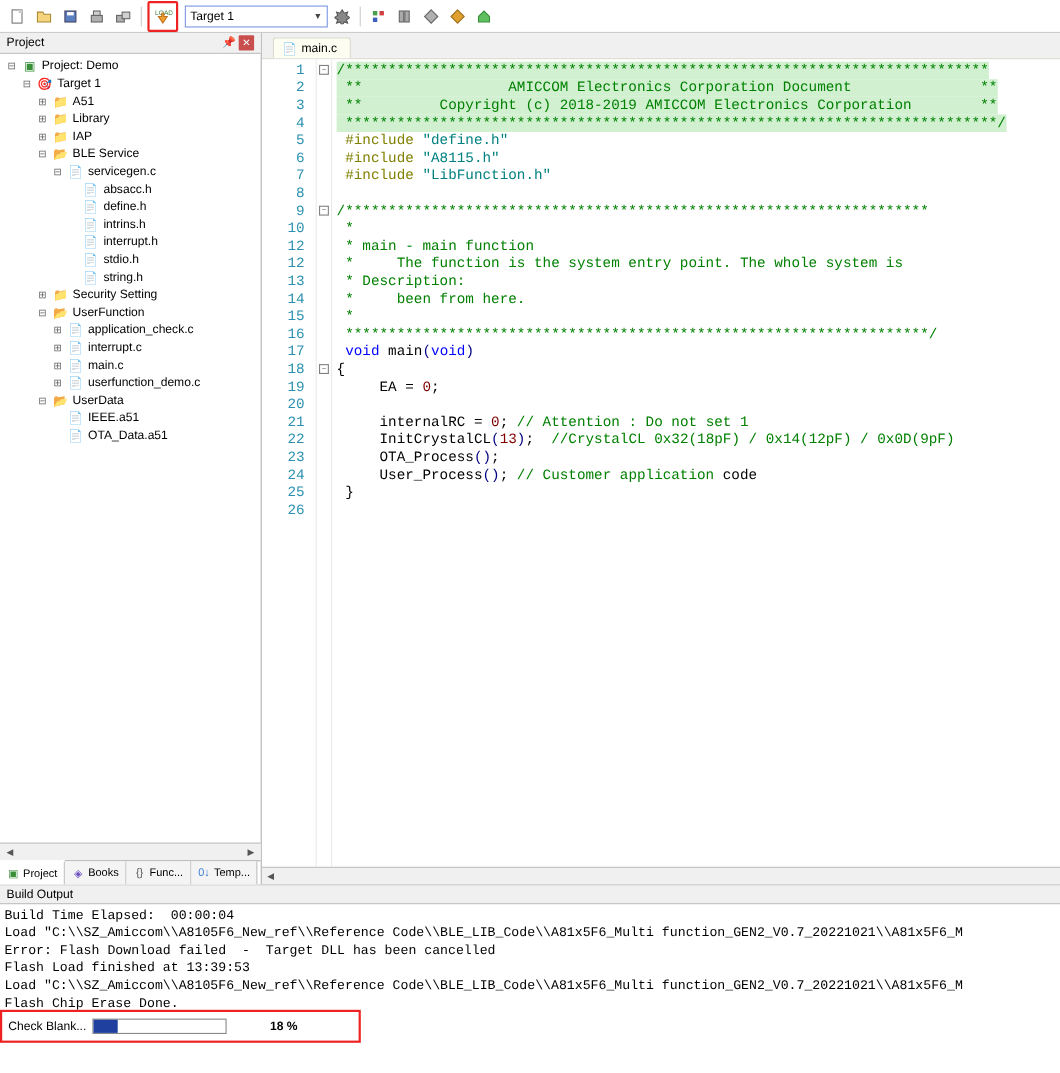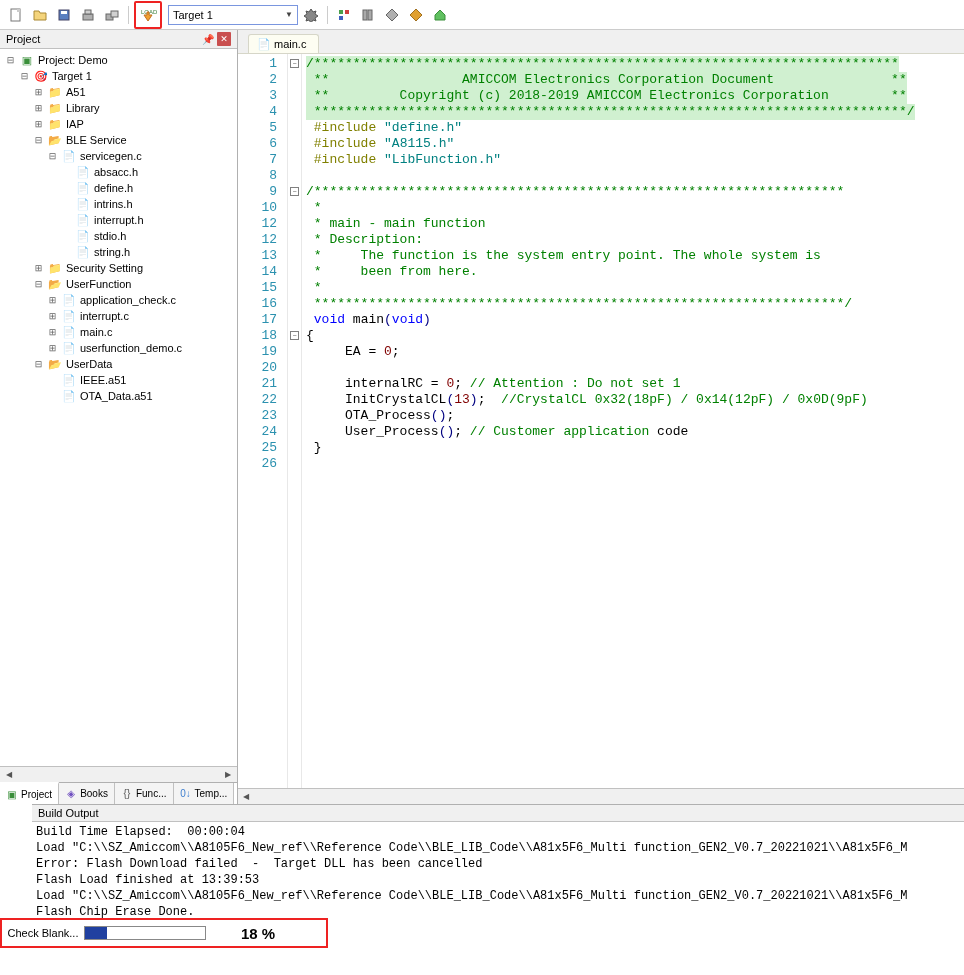--- a/index.html
+++ b/index.html
@@ -59,31 +59,31 @@
   .c-keyword { color: #0000ff; }
   .c-pre { color: #808000; }
   .c-string { color: #008080; }
   .c-num { color: #800000; }
   .c-paren { color: #000080; }
   
   .editor-scroll-h { height: 16px; background: #f0f0f0; border-top: 1px solid #c0c0c0; display: flex; align-items: center; }
   .scroll-left-btn { width: 16px; height: 16px; display: flex; align-items: center; justify-content: center; color: #555; font-size: 8px; }
   
   
-  .build-output { border-top: 1px solid #b0b0b0; margin-left: 32px; }
+  .build-output { border-top: 1px solid #b0b0b0; }
   .build-title { background: #f0f0f0; border-bottom: 1px solid #c0c0c0; padding: 2px 6px; font-size: 11px; }
   .build-text { font-family: Consolas, 'Courier New', monospace; font-size: 12px; line-height: 16px; padding: 2px 4px; white-space: pre; overflow: hidden; height: 96px; }
   
   
   .progress-highlight { border: 2px solid #e22; padding: 2px; width: 328px; }
   .progress-area { height: 22px; display: flex; align-items: center; gap: 2px; }
   .progress-label { font-size: 11px; padding: 0 3px; width: 78px; text-align: center; }
   .progress-bar { width: 122px; height: 14px; border: 1px solid #888; position: relative; background: #fff; }
   .progress-fill { position: absolute; left: 0; top: 0; bottom: 0; background: #2040a0; }
-  .progress-pct { width: 100px; text-align: center; font-size: 15px; font-weight: bold; }
+  .progress-pct { width: 100px; text-align: center; font-size: 11px; font-weight: bold; }
   
   svg { display: block; }
 </style>
 </head>
 <body>
 
 <div class="toolbar">
   <div class="tb-btn">
       <svg width="14" height="14">
         <rect x="2" y="1" width="9" height="12" fill="#fff" stroke="#777"></rect>
@@ -371,22 +371,22 @@
           <div class="code-line"><span class="c-comment-hl"> **                 AMICCOM Electronics Corporation Document               **</span></div>
           <div class="code-line"><span class="c-comment-hl"> **         Copyright (c) 2018-2019 AMICCOM Electronics Corporation        **</span></div>
           <div class="code-line"><span class="c-comment-hl"> ****************************************************************************/</span></div>
           <div class="code-line"> <span class="c-pre">#include</span> <span class="c-string">"define.h"</span></div>
           <div class="code-line"> <span class="c-pre">#include</span> <span class="c-string">"A8115.h"</span></div>
           <div class="code-line"> <span class="c-pre">#include</span> <span class="c-string">"LibFunction.h"</span></div>
           <div class="code-line"></div>
           <div class="code-line"><span class="c-comment">/********************************************************************</span></div>
           <div class="code-line"><span class="c-comment"> *</span></div>
           <div class="code-line"><span class="c-comment"> * main - main function</span></div>
+          <div class="code-line"><span class="c-comment"> *     The function is the system entry point. The whole system is</span></div>
           <div class="code-line"><span class="c-comment"> * Description:</span></div>
-          <div class="code-line"><span class="c-comment"> *     The function is the system entry point. The whole system is</span></div>
           <div class="code-line"><span class="c-comment"> *     been from here.</span></div>
           <div class="code-line"><span class="c-comment"> *</span></div>
           <div class="code-line"><span class="c-comment"> ********************************************************************/</span></div>
           <div class="code-line"> <span class="c-keyword">void</span> main<span class="c-paren">(</span><span class="c-keyword">void</span><span class="c-paren">)</span></div>
           <div class="code-line">{</div>
           <div class="code-line">     EA = <span class="c-num">0</span>;</div>
           <div class="code-line"></div>
           <div class="code-line">     internalRC = <span class="c-num">0</span>; <span class="c-comment">// Attention : Do not set 1</span></div>
           <div class="code-line">     InitCrystalCL<span class="c-paren">(</span><span class="c-num">13</span><span class="c-paren">)</span>;  <span class="c-comment">//CrystalCL 0x32(18pF) / 0x14(12pF) / 0x0D(9pF)</span></div>
           <div class="code-line">     OTA_Process<span class="c-paren">()</span>;</div>

